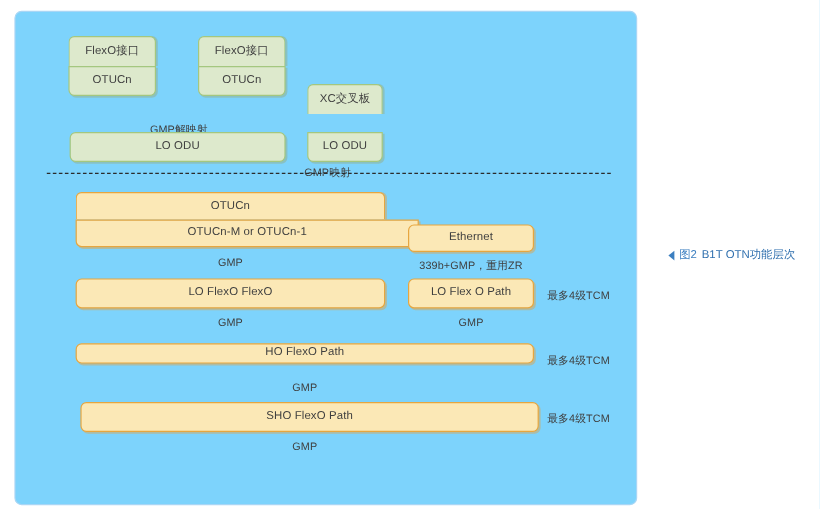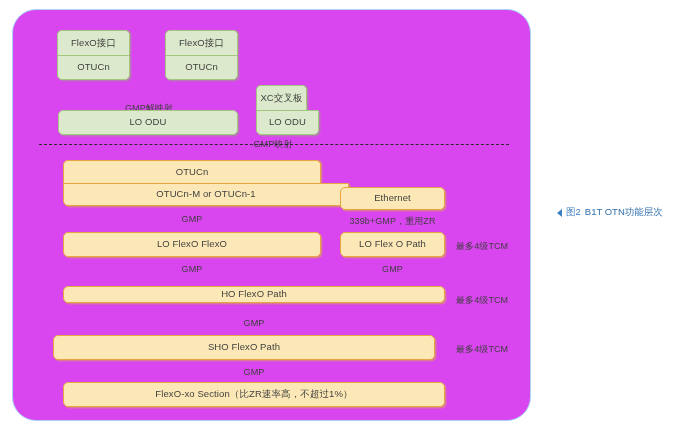--- a/index.html
+++ b/index.html
@@ -17,22 +17,22 @@
   }
 
   
   #figure-frame {
     position: absolute;
     left: 12px;
     top: 9px;
     width: 519px;
     height: 412px;
     border: 1.5px solid #a9d6f5;
-    border-radius: 24px;
-    background: #d946ef;
+    border-radius: 6px;
+    background: #7dd3fc;
     box-sizing: border-box;
   }
 
   
   .box {
     position: absolute;
     box-sizing: border-box;
     display: flex;
     align-items: center;
     justify-content: center;
@@ -107,21 +107,21 @@
 <body>
 
 <div id="figure-frame">
 
   <div class="box green stack-top" style="left:44px; top:20px; width:73px; height:25px;">FlexO接口</div>
   <div class="box green stack-bot" style="left:44px; top:45px; width:73px; height:25px;">OTUCn</div>
 
   <div class="box green stack-top" style="left:152px; top:20px; width:73px; height:25px;">FlexO接口</div>
   <div class="box green stack-bot" style="left:152px; top:45px; width:73px; height:25px;">OTUCn</div>
 
-  <div class="box green stack-top" style="left:243px; top:75px; width:51px; height:25px;">XC交叉板</div>
+  <div class="box green stack-top" style="left:243px; top:60px; width:63px; height:25px;">XC交叉板</div>
   <div class="box green stack-bot" style="left:243px; top:100px; width:63px; height:25px;">LO ODU</div>
 
   <div class="caption center" style="left:46px; top:92px; width:180px;">GMP解映射</div>
 
   <div class="box green" style="left:45px; top:100px; width:180px; height:25px;">LO ODU</div>
 
   <div class="caption center" style="left:45px; top:128px; width:430px;">GMP映射</div>
 
   <div class="box orange stack-top" style="left:50px; top:150px; width:258px; height:23px;">OTUCn</div>
   <div class="box orange stack-bot" style="left:50px; top:173px; width:286px; height:23px;">OTUCn-M or OTUCn-1</div>
@@ -137,25 +137,24 @@
   <div class="caption center" style="left:317px; top:205px; width:125px;">339b+GMP，重用ZR</div>
 
   <div class="box orange" style="left:327px; top:222px; width:105px; height:25px;">LO Flex O Path</div>
 
   <div class="caption center" style="left:327px; top:254px; width:105px;">GMP</div>
 
   <div class="box orange" style="left:50px; top:276px; width:382px; height:17px;">HO FlexO Path</div>
 
   <div class="caption center" style="left:50px; top:308px; width:382px;">GMP</div>
 
-  <div class="box orange" style="left:40px; top:325px; width:382px; height:25px;">SHO FlexO Path</div>
+  <div class="box orange" style="left:54px; top:325px; width:382px; height:25px;">SHO FlexO Path</div>
 
   <div class="caption center" style="left:50px; top:357px; width:382px;">GMP</div>
 
-  <div class="box orange" style="left:50px; top:372px; width:382px; height:25px;">FlexO-xo Section（比ZR速率高，不超过1%）</div>
 
   <div class="caption" style="left:443px; top:230px;">最多4级TCM</div>
   <div class="caption" style="left:443px; top:284px;">最多4级TCM</div>
   <div class="caption" style="left:443px; top:333px;">最多4级TCM</div>
 
   <div style="position:absolute; left:26px; top:134px; width:470px; height:0; border-top:1.5px dashed #2b2b2b;"></div>
 
 </div>
 
 <div id="figure-label">

